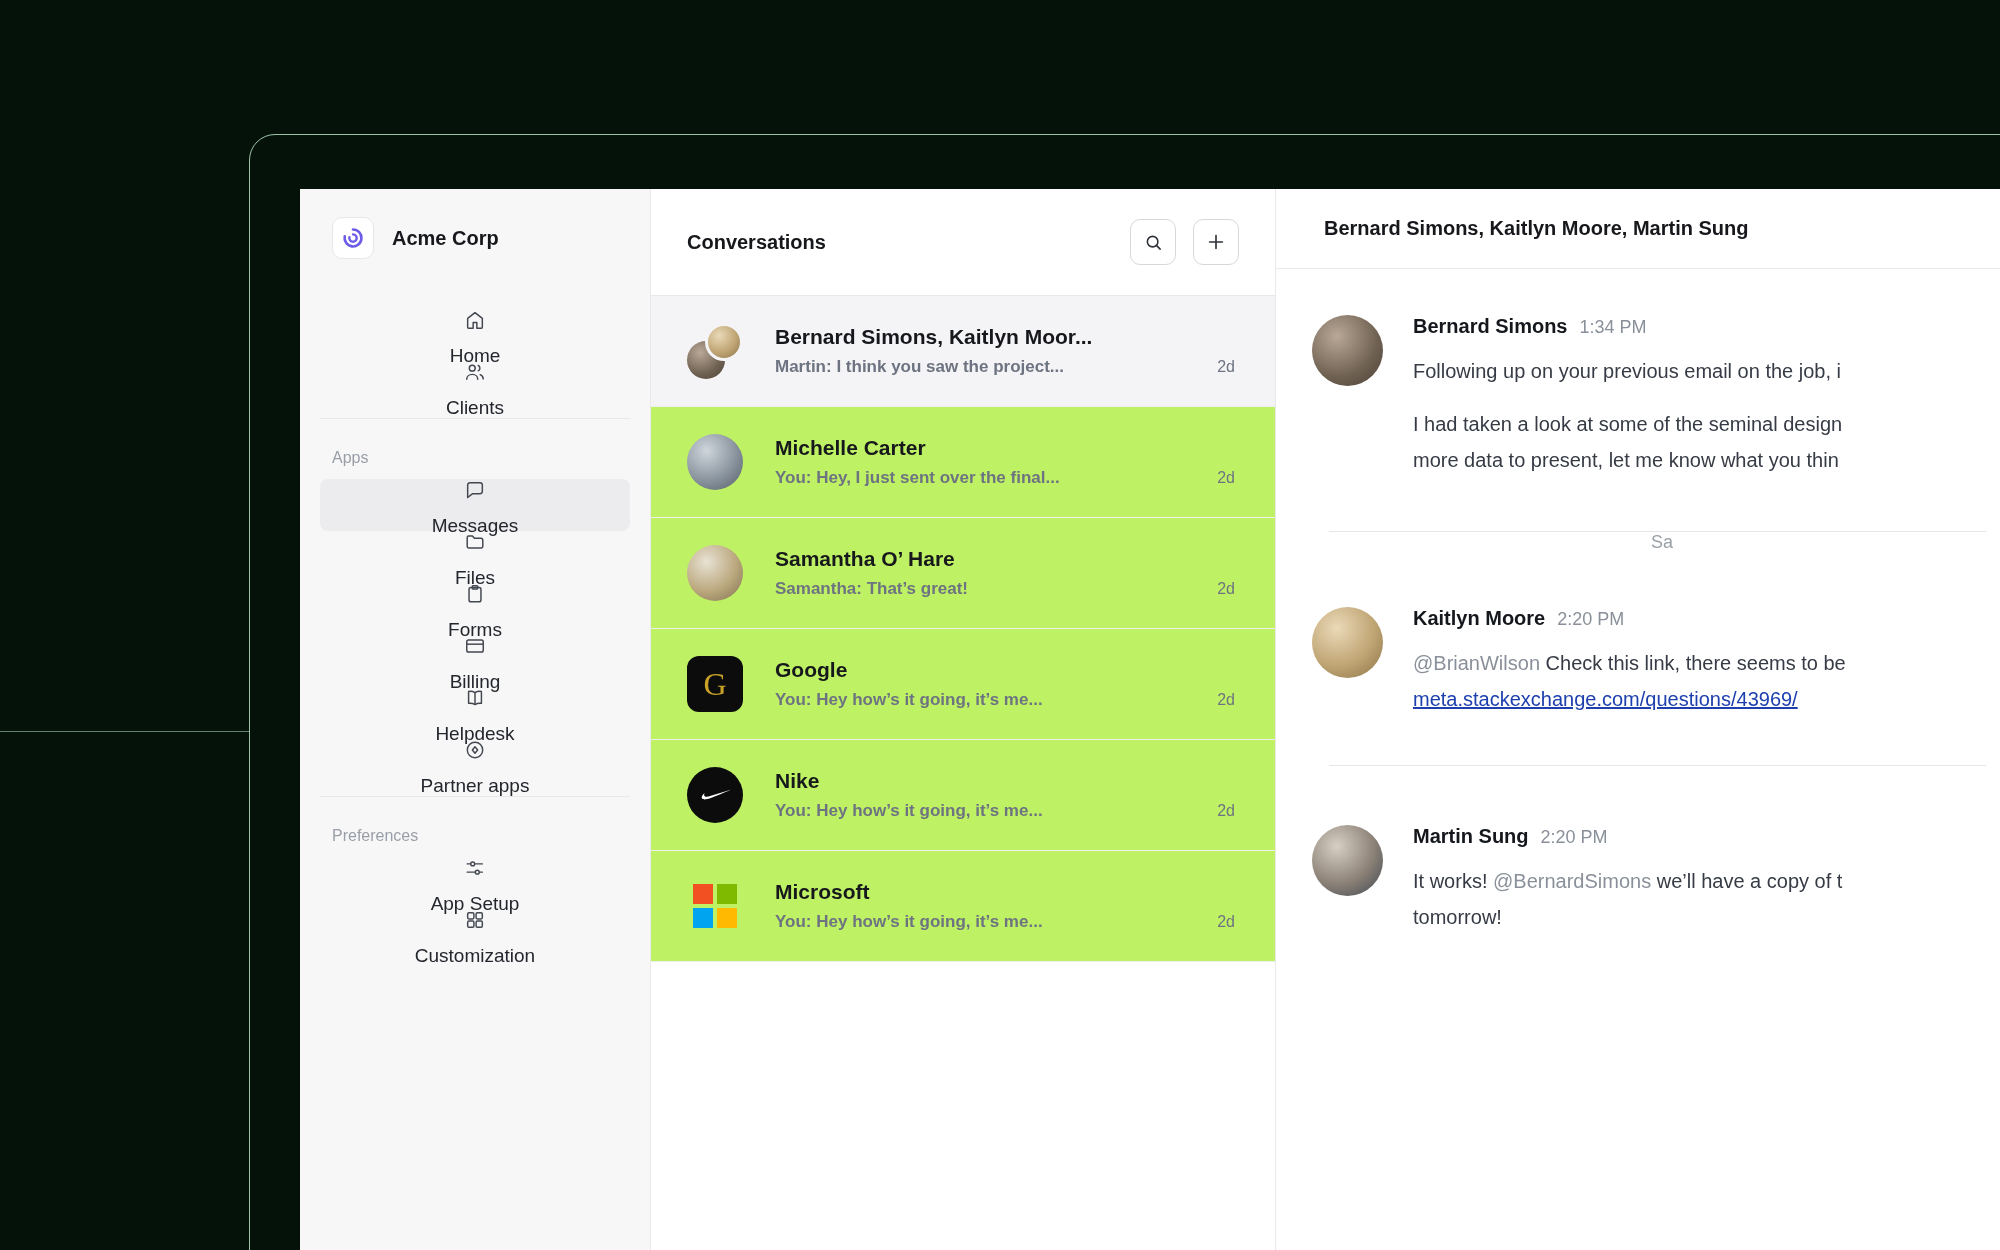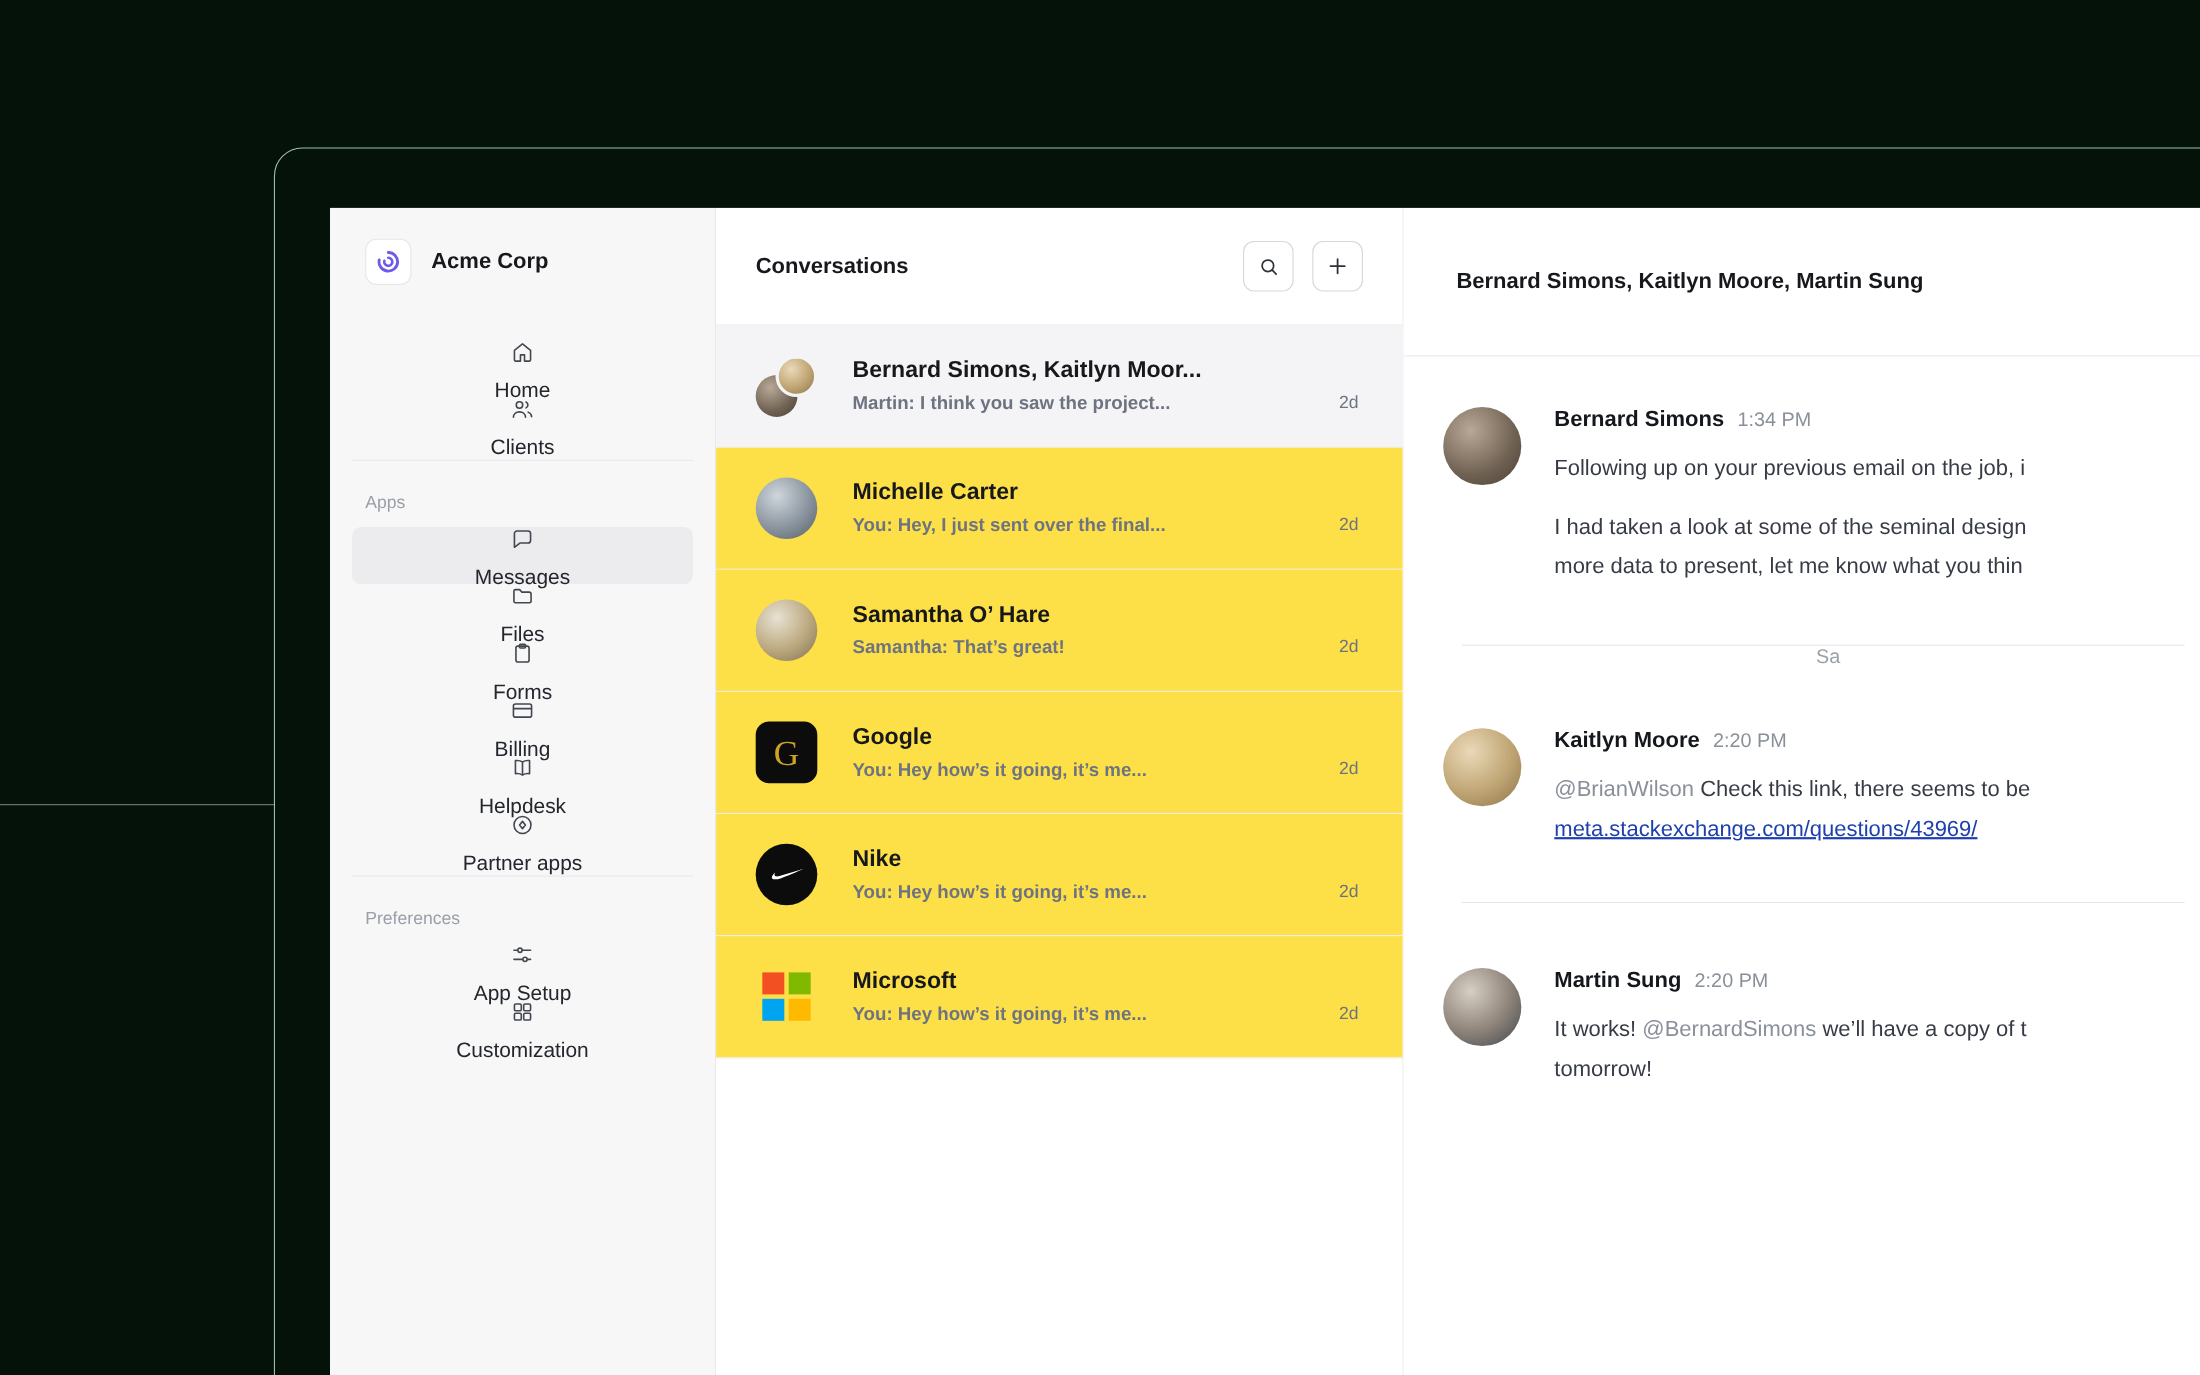--- a/index.html
+++ b/index.html
@@ -80,21 +80,21 @@
     display: grid; place-items: center; cursor: pointer;
     color: #2d3138;
   }
   .icon-btn + .icon-btn { margin-left: 17px; }
 
   .convrow {
     height: 111px; flex: none;
     display: flex; align-items: center;
     padding: 0 36px; position: relative;
     border-bottom: 1px solid #efeff1;
-    cursor: pointer; background: #fde047;
+    cursor: pointer; background: #bef264;
   }
   .convrow.selected { background: #f4f4f6; }
   .c-avatar { width: 56px; height: 56px; flex: none; margin-right: 32px; position: relative; }
   .round { border-radius: 50%; }
   .c-meta { min-width: 0; }
   .c-title { font-size: 21px; font-weight: 600; color: #17181c; white-space: nowrap; }
   .c-preview { margin-top: 8px; font-size: 17px; color: #6d7380; white-space: nowrap; font-weight: bold; }
   .c-time { position: absolute; right: 40px; top: 62px; font-size: 16px; color: #6d7380; }
 
   
@@ -121,21 +121,21 @@
     width: 56px; height: 56px; display: grid; place-items: center;
   }
   .ms-grid { width: 44px; height: 44px; display: grid; grid-template-columns: 20px 20px; grid-template-rows: 20px 20px; gap: 4px; }
   .ms-grid i { display: block; }
   .ms-1 { background: #f25022; } .ms-2 { background: #7fba00; }
   .ms-3 { background: #00a4ef; } .ms-4 { background: #ffb900; }
 
   
   .chat { flex: 1; min-width: 0; background: #fff; display: flex; flex-direction: column; }
   .chathead {
-    height: 135px; flex: none;
+    height: 80px; flex: none;
     border-bottom: 1px solid #e9e9ec;
     display: flex; align-items: center;
     padding: 0 48px;
   }
   .chathead-title { font-size: 20px; font-weight: 600; color: #17181c; white-space: nowrap; }
 
   .messages { padding: 46px 0 0 36px; overflow: visible; }
   .msg { display: flex; align-items: flex-start; gap: 30px; }
   .msg-avatar { width: 71px; height: 71px; border-radius: 50%; flex: none; }
   .msg-content { min-width: 0; }

